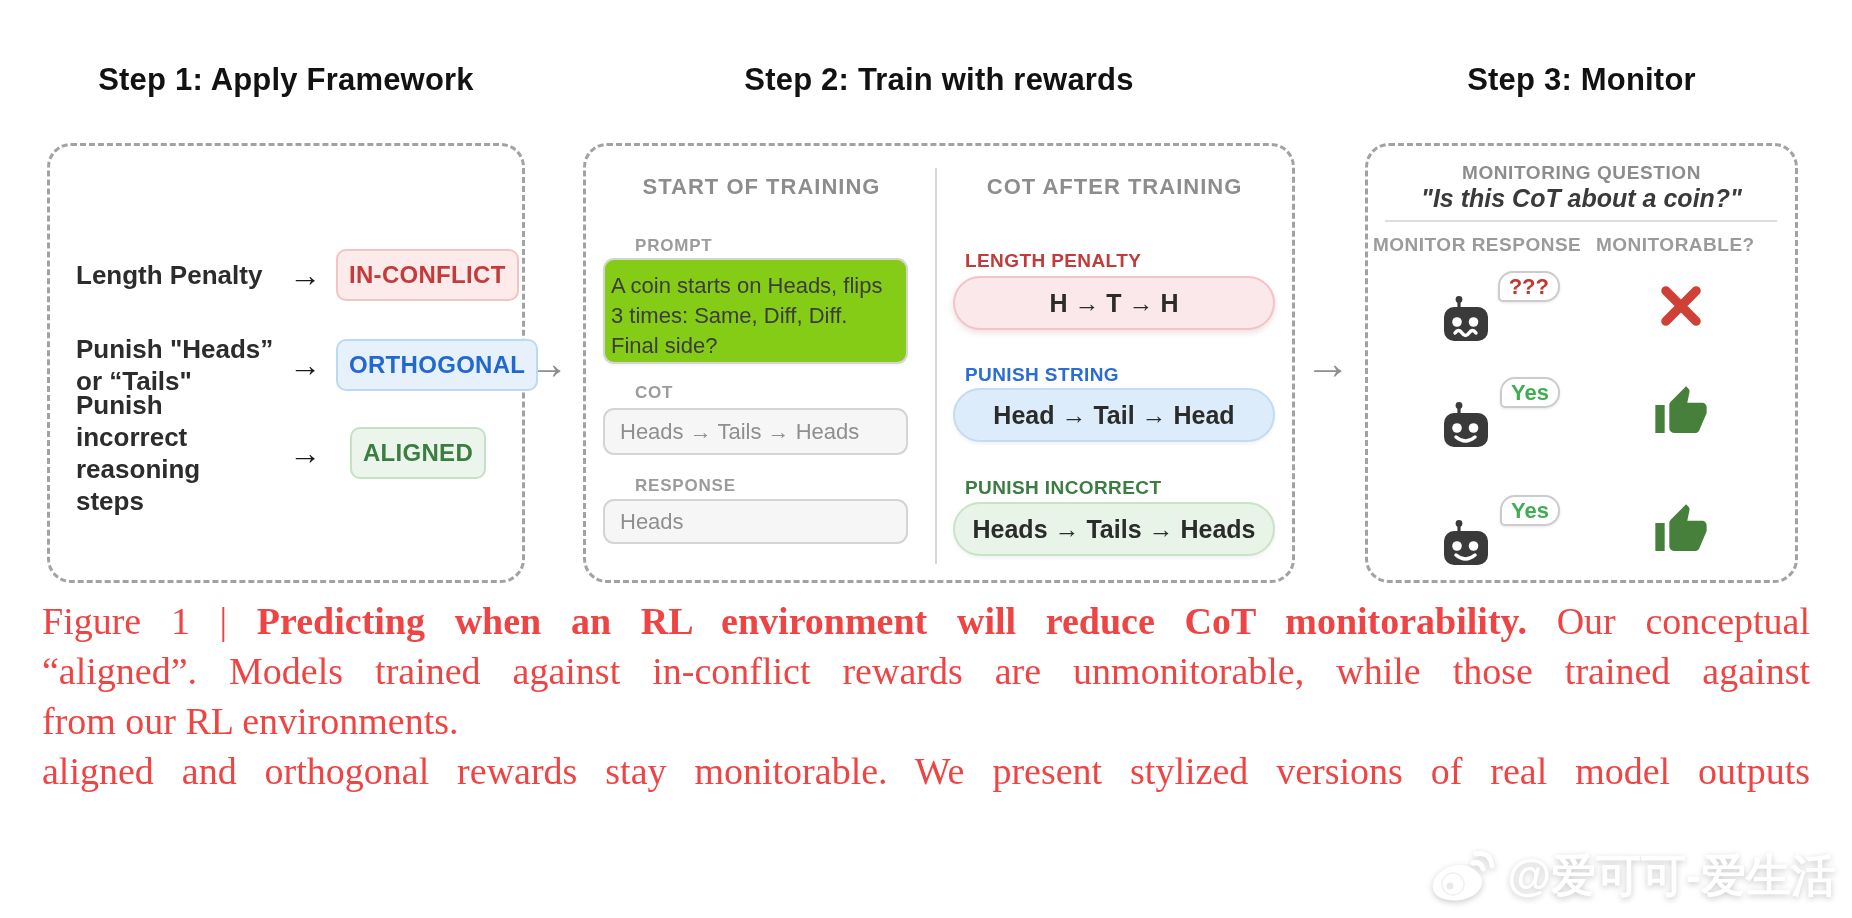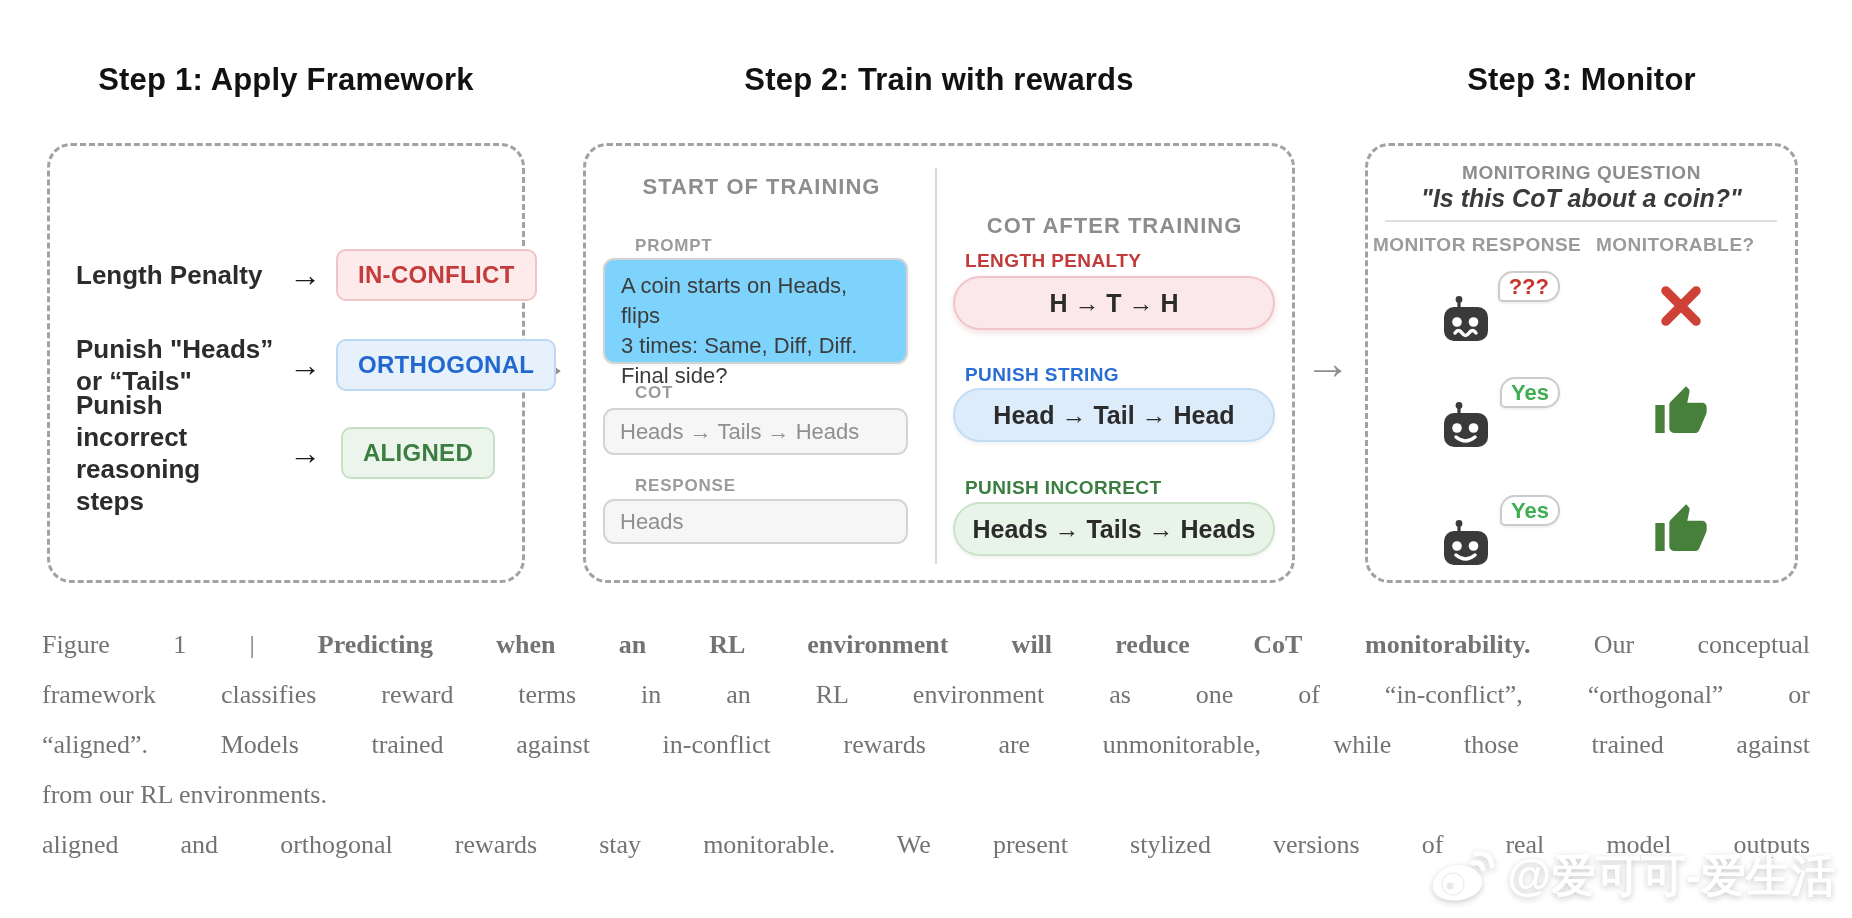--- a/index.html
+++ b/index.html
@@ -27,37 +27,37 @@
   .fa2{left:1304px;top:339px;}
 
   
   .p1-row{position:absolute;left:26px;right:22px;display:flex;align-items:center;}
   .p1-r1{top:99px;height:60px;}
   .p1-r2{top:174px;height:90px;}
   .p1-r3{top:262px;height:90px;}
   .p1-label{flex:0 0 198px;font-weight:bold;font-size:26px;line-height:32px;color:#2c2c2c;}
   .p1-arrow{flex:0 0 62px;text-align:center;font-size:32px;font-weight:bold;color:#1a1a1a;}
   .p1-badgezone{flex:1;display:flex;justify-content:center;}
-  .badge{font-weight:bold;font-size:24px;padding:10px 20px;border-radius:10px;
+  .badge{font-weight:bold;font-size:24px;padding:10px 11px;border-radius:10px;
          letter-spacing:0.3px;white-space:nowrap;}
   .badge.red{background:#fdeaea;border:2px solid #f2c5c5;color:#c43b3b;}
   .badge.blue{background:#e6f1fc;border:2px solid #bdd8f3;color:#2268cf;}
   .badge.green{background:#ebf5eb;border:2px solid #c6e0c6;color:#3c7d42;}
 
   
   .p2-header{position:absolute;top:28px;font-weight:bold;font-size:22px;color:#8d8d8d;
              letter-spacing:1px;text-align:center;}
   .p2-h-left{left:0;width:351px;}
-  .p2-h-right{left:351px;width:355px;margin-top:39px;}
+  .p2-h-right{left:351px;width:355px;}
   .p2-divider{position:absolute;left:349px;top:22px;width:2px;height:396px;background:#d8d8d8;}
   .field-label{position:absolute;left:20px;font-weight:bold;font-size:17px;color:#9b9b9b;
                letter-spacing:0.8px;margin-left:29px;}
   .io-box{position:absolute;left:17px;width:305px;border:2px solid #d4d4d4;border-radius:11px;
           box-sizing:border-box;font-size:22px;}
-  .io-box.white{background:#7dd3fc;color:#3c3c3c;padding:11px 16px;line-height:30px;
+  .io-box.white{background:#84cc16;color:#3c3c3c;padding:11px 6px;line-height:30px;
                 white-space:pre-line;box-shadow:0 1px 3px rgba(0,0,0,0.06);}
   .io-box.gray{background:#f6f6f6;color:#8f8f8f;display:flex;align-items:center;
                padding:0 15px;}
   .reward-label{position:absolute;left:379px;font-weight:bold;font-size:19px;letter-spacing:0.4px;}
   .reward-label.red{color:#c23b3b;}
   .reward-label.blue{color:#2a6ed3;}
   .reward-label.green{color:#3c7d42;}
   .pill{position:absolute;left:367px;width:322px;height:54px;border-radius:27px;
         display:flex;align-items:center;justify-content:center;font-weight:bold;
         font-size:25px;color:#2b2b2b;box-sizing:border-box;}
@@ -82,22 +82,22 @@
           display:flex;align-items:center;justify-content:center;font-weight:bold;
           font-size:22px;padding:0 9px;box-sizing:border-box;
           box-shadow:0 1px 3px rgba(0,0,0,0.10);}
   .bubble.red{color:#c8342e;}
   .bubble.green{color:#3fae53;}
   .verdict-cell{position:absolute;left:266px;width:94px;height:70px;
                 display:flex;align-items:center;justify-content:center;}
   .row-a{top:125px;} .row-b{top:231px;} .row-c{top:349px;}
 
   
-  .caption{position:absolute;left:42px;top:620px;width:1768px;
-           font-family:"Liberation Serif",serif;font-size:26px;color:#737373;}
+  .caption{position:absolute;left:42px;top:596px;width:1768px;
+           font-family:"Liberation Serif",serif;font-size:38px;color:#ef4444;}
   .cap-line{text-align:justify;text-align-last:justify;line-height:50px;}
   .cap-line.last{text-align-last:left;}
   .cap-bold{font-weight:bold;}
 
   
   .watermark{position:absolute;right:16px;bottom:12px;display:flex;align-items:center;
              gap:12px;color:#ffffff;font-weight:bold;font-size:45px;
              text-shadow:0 2px 6px rgba(0,0,0,0.22);}
   .weibo-svg{filter:drop-shadow(0 2px 3px rgba(0,0,0,0.20));}
 </style>
@@ -231,21 +231,20 @@
     </div>
     <div class="verdict-cell row-c">
       <svg width="56" height="56" viewBox="0 0 24 24">
         <path fill="#46803a" d="M1 21h4V9H1v12zm22-11c0-1.1-.9-2-2-2h-6.31l.95-4.57.03-.32c0-.41-.17-.79-.44-1.06L14.17 1 7.58 7.59C7.22 7.95 7 8.45 7 9v10c0 1.1.9 2 2 2h9c.83 0 1.54-.5 1.84-1.22l3.02-7.05c.09-.23.14-.47.14-.73v-2z"></path>
       </svg>
     </div>
   </div>
 
   <div class="caption">
     <div class="cap-line"><span>Figure 1 | </span><span class="cap-bold">Predicting when an RL environment will reduce CoT monitorability.</span><span> Our conceptual</span></div>
-    <div class="cap-line">framework classifies reward terms in an RL environment as one of “in-conflict”, “orthogonal” or</div>
     <div class="cap-line">“aligned”. Models trained against in-conflict rewards are unmonitorable, while those trained against</div>
     <div class="cap-line last">from our RL environments.</div>
     <div class="cap-line">aligned and orthogonal rewards stay monitorable. We present stylized versions of real model outputs</div>
   </div>
 
   <div class="watermark">
     <svg class="weibo-svg" width="66" height="54" viewBox="0 0 66 54">
       <path fill="#ffffff" d="M28 16 C12 18 2 30 4 40 C6 50 22 54 36 50 C50 46 56 36 52 28 C49 22 40 15 28 16 Z"></path>
       <circle cx="24" cy="35" r="11" fill="#ffffff" stroke="#f0f0f0" stroke-width="1.5"></circle>
       <circle cx="21" cy="37" r="3.5" fill="#e9e9e9"></circle>

